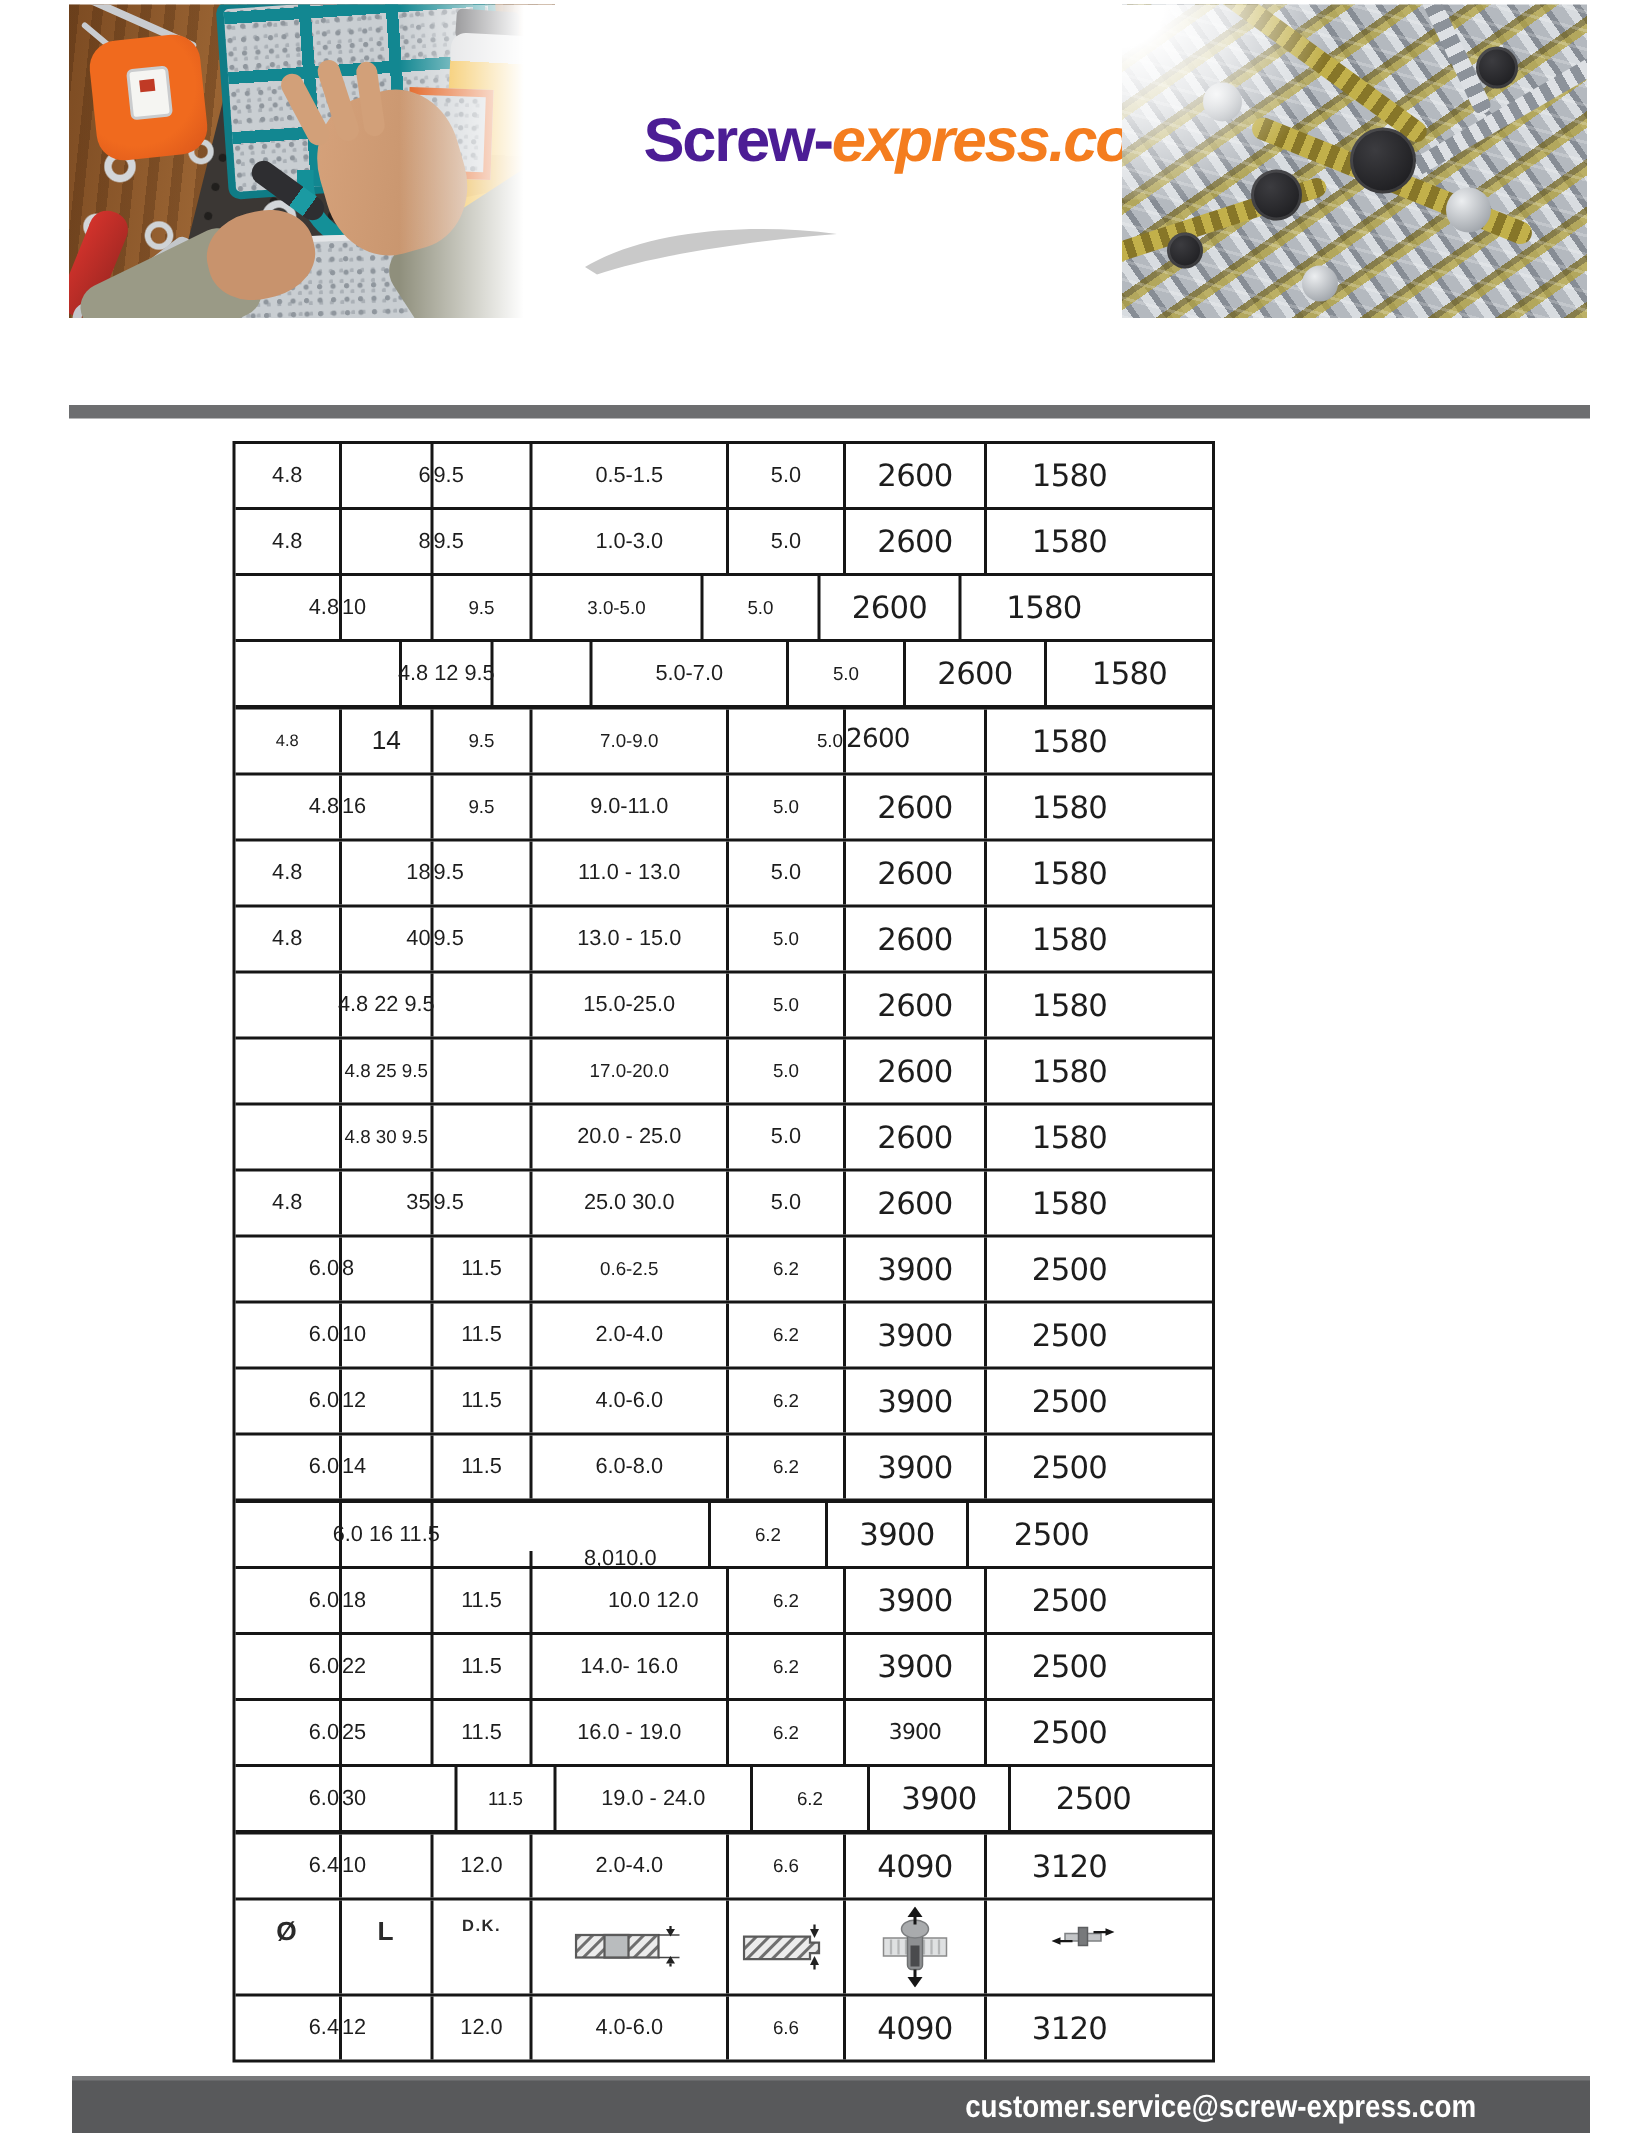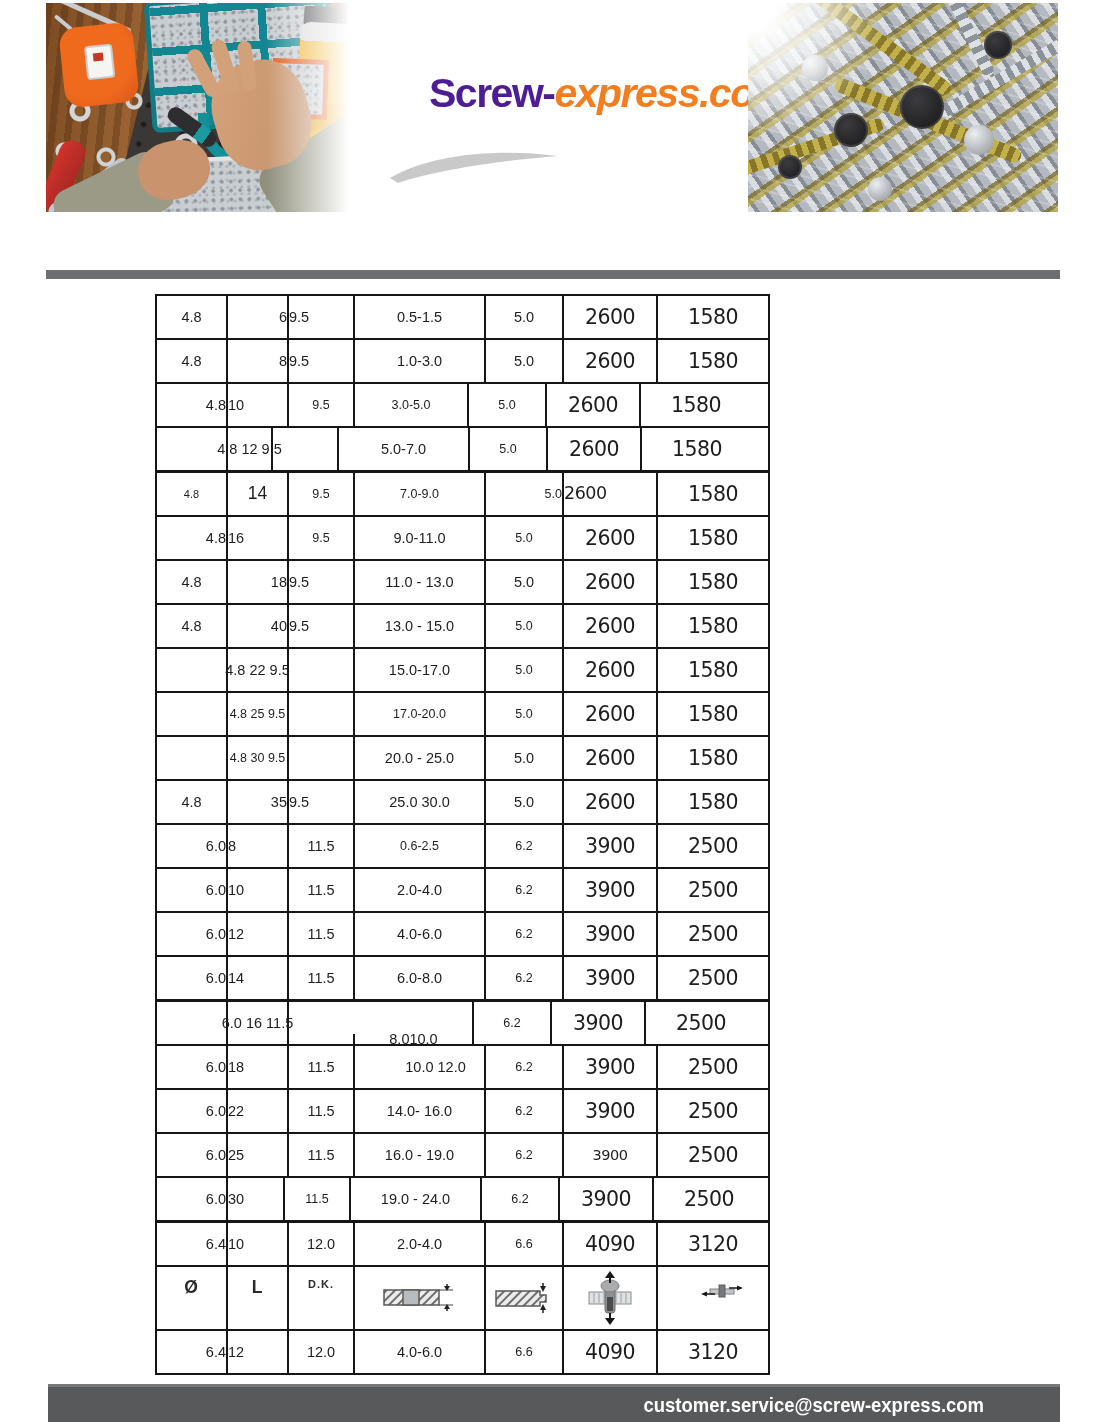--- a/index.html
+++ b/index.html
@@ -270,21 +270,21 @@
         </div>
         <div class="tcell a-c s-b cb bignum" style="width: 94px;">
           <span>2600</span>
         </div>
         <div class="tcell a-c s-b cb bignum" style="width: 112px;">
           <span>1580</span>
         </div>
       </div>
       <div class="trow rb">
         <div class="tcell a-c s-n" style="width: 69px;"></div>
-        <div class="tcell a-c s-n cb" style="width: 45px;">
+        <div class="tcell a-c s-n cb" style="width: 61px; margin-left: 40px;">
           <span>4.8 12 9.5</span>
         </div>
         <div class="tcell a-c s-n cb" style="width: 66px;"></div>
         <div class="tcell a-c s-n cb" style="width: 131px;">
           <span>5.0-7.0</span>
         </div>
         <div class="tcell a-c s-s cb" style="width: 78px;">
           <span>5.0</span>
         </div>
         <div class="tcell a-c s-b cb bignum" style="width: 94px;">
@@ -386,21 +386,21 @@
           <span>1580</span>
         </div>
       </div>
       <div class="trow rb">
         <div class="tcell a-c s-n" style="width: 69px;"></div>
         <div class="tcell a-c s-n cb" style="width: 61px;">
           <span>4.8 22 9.5</span>
         </div>
         <div class="tcell a-c s-n cb" style="width: 66px;"></div>
         <div class="tcell a-c s-n cb" style="width: 131px;">
-          <span>15.0-17.0</span>
+          <span>15.0-25.0</span>
         </div>
         <div class="tcell a-c s-s cb" style="width: 78px;">
           <span>5.0</span>
         </div>
         <div class="tcell a-c s-b cb bignum" style="width: 94px;">
           <span>2600</span>
         </div>
         <div class="tcell a-c s-b cb bignum" style="width: 112px;">
           <span>1580</span>
         </div>
@@ -643,21 +643,21 @@
           <span>3900</span>
         </div>
         <div class="tcell a-c s-b cb bignum" style="width: 112px;">
           <span>2500</span>
         </div>
       </div>
       <div class="trow rb">
         <div class="tcell a-r s-n" style="width: 69px;">
           <span>6.0</span>
         </div>
-        <div class="tcell a-l s-n cb" style="width: 57px;">
+        <div class="tcell a-l s-n cb" style="width: 77px;">
           <span>30</span>
         </div>
         <div class="tcell a-c s-s cb" style="width: 66px;">
           <span>11.5</span>
         </div>
         <div class="tcell a-c s-n cb" style="width: 131px;">
           <span>19.0 - 24.0</span>
         </div>
         <div class="tcell a-c s-s cb" style="width: 78px;">
           <span>6.2</span>

